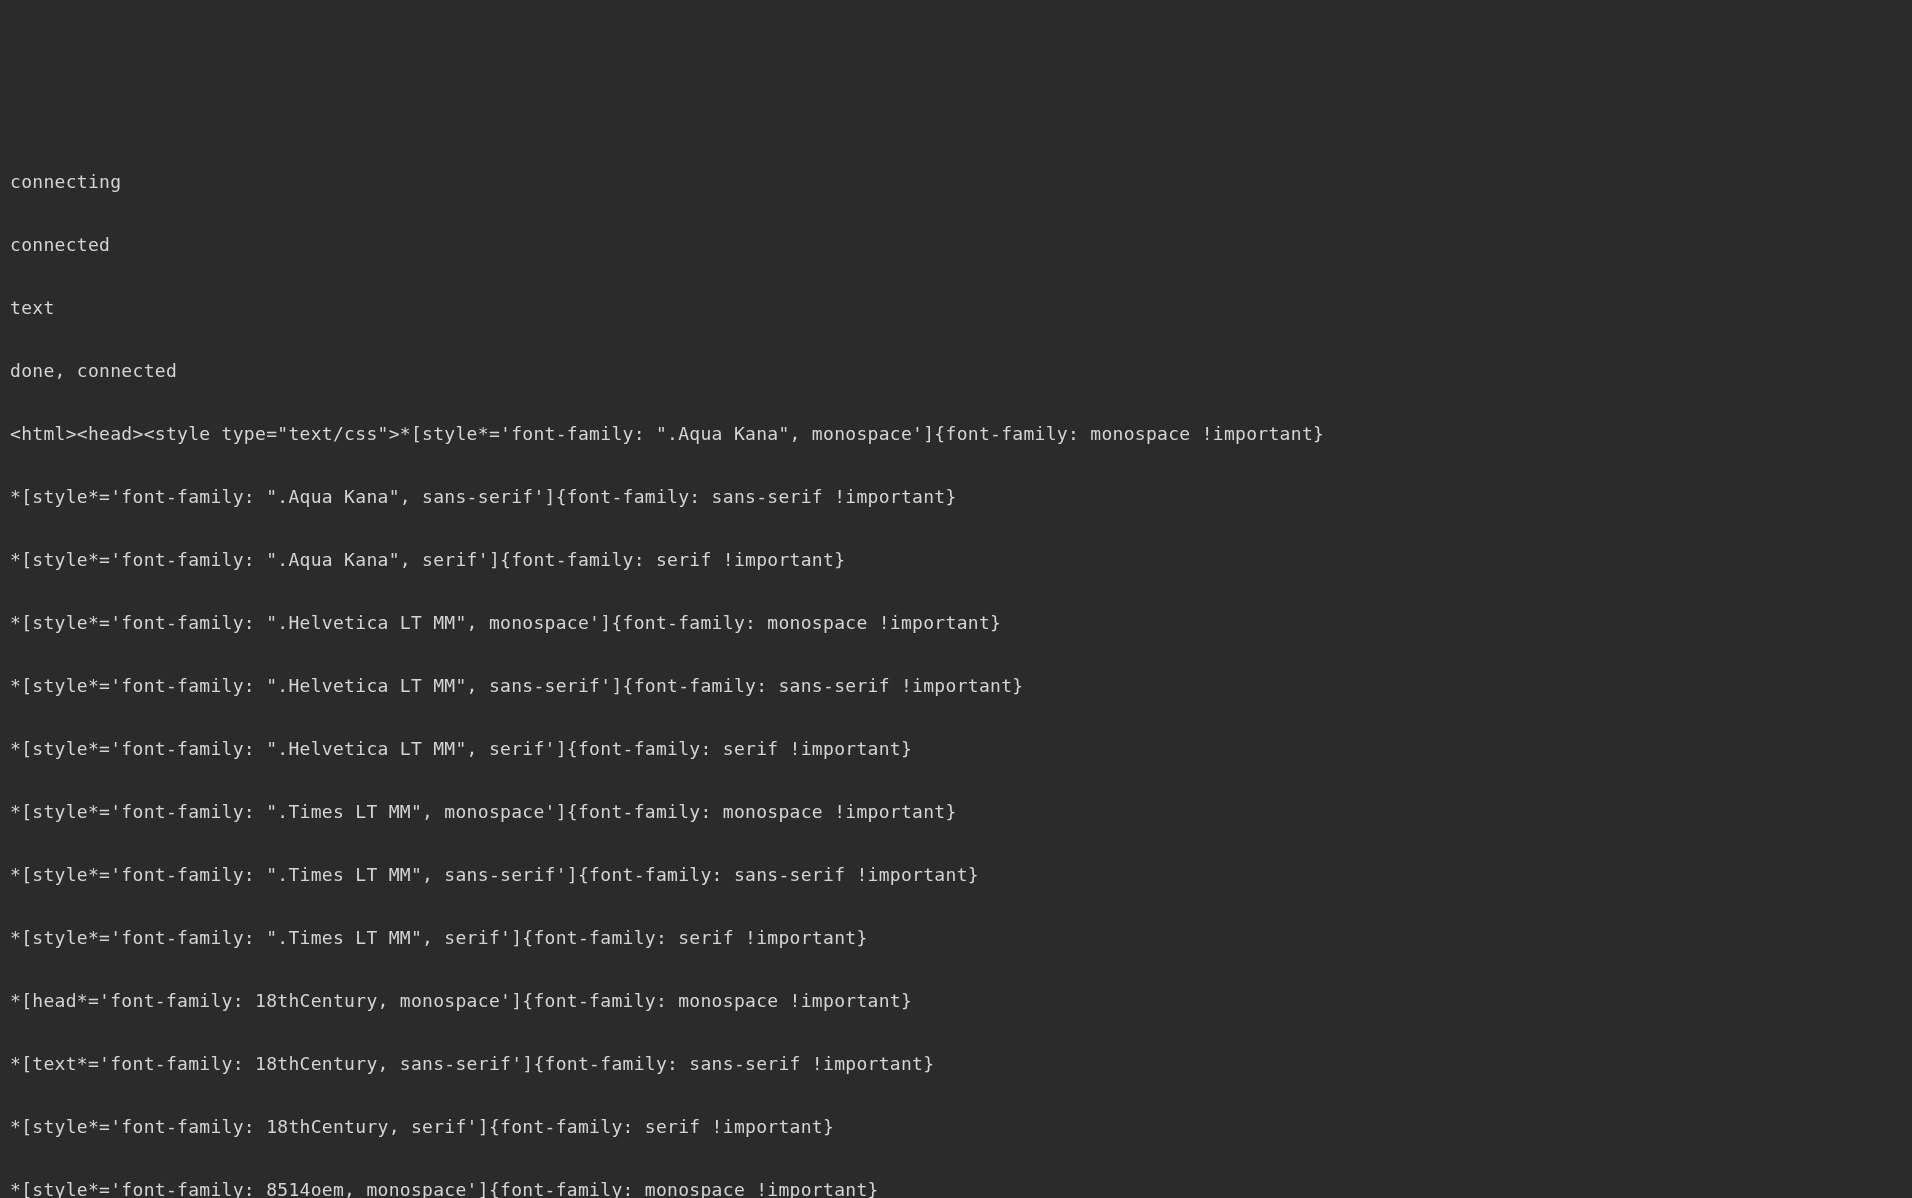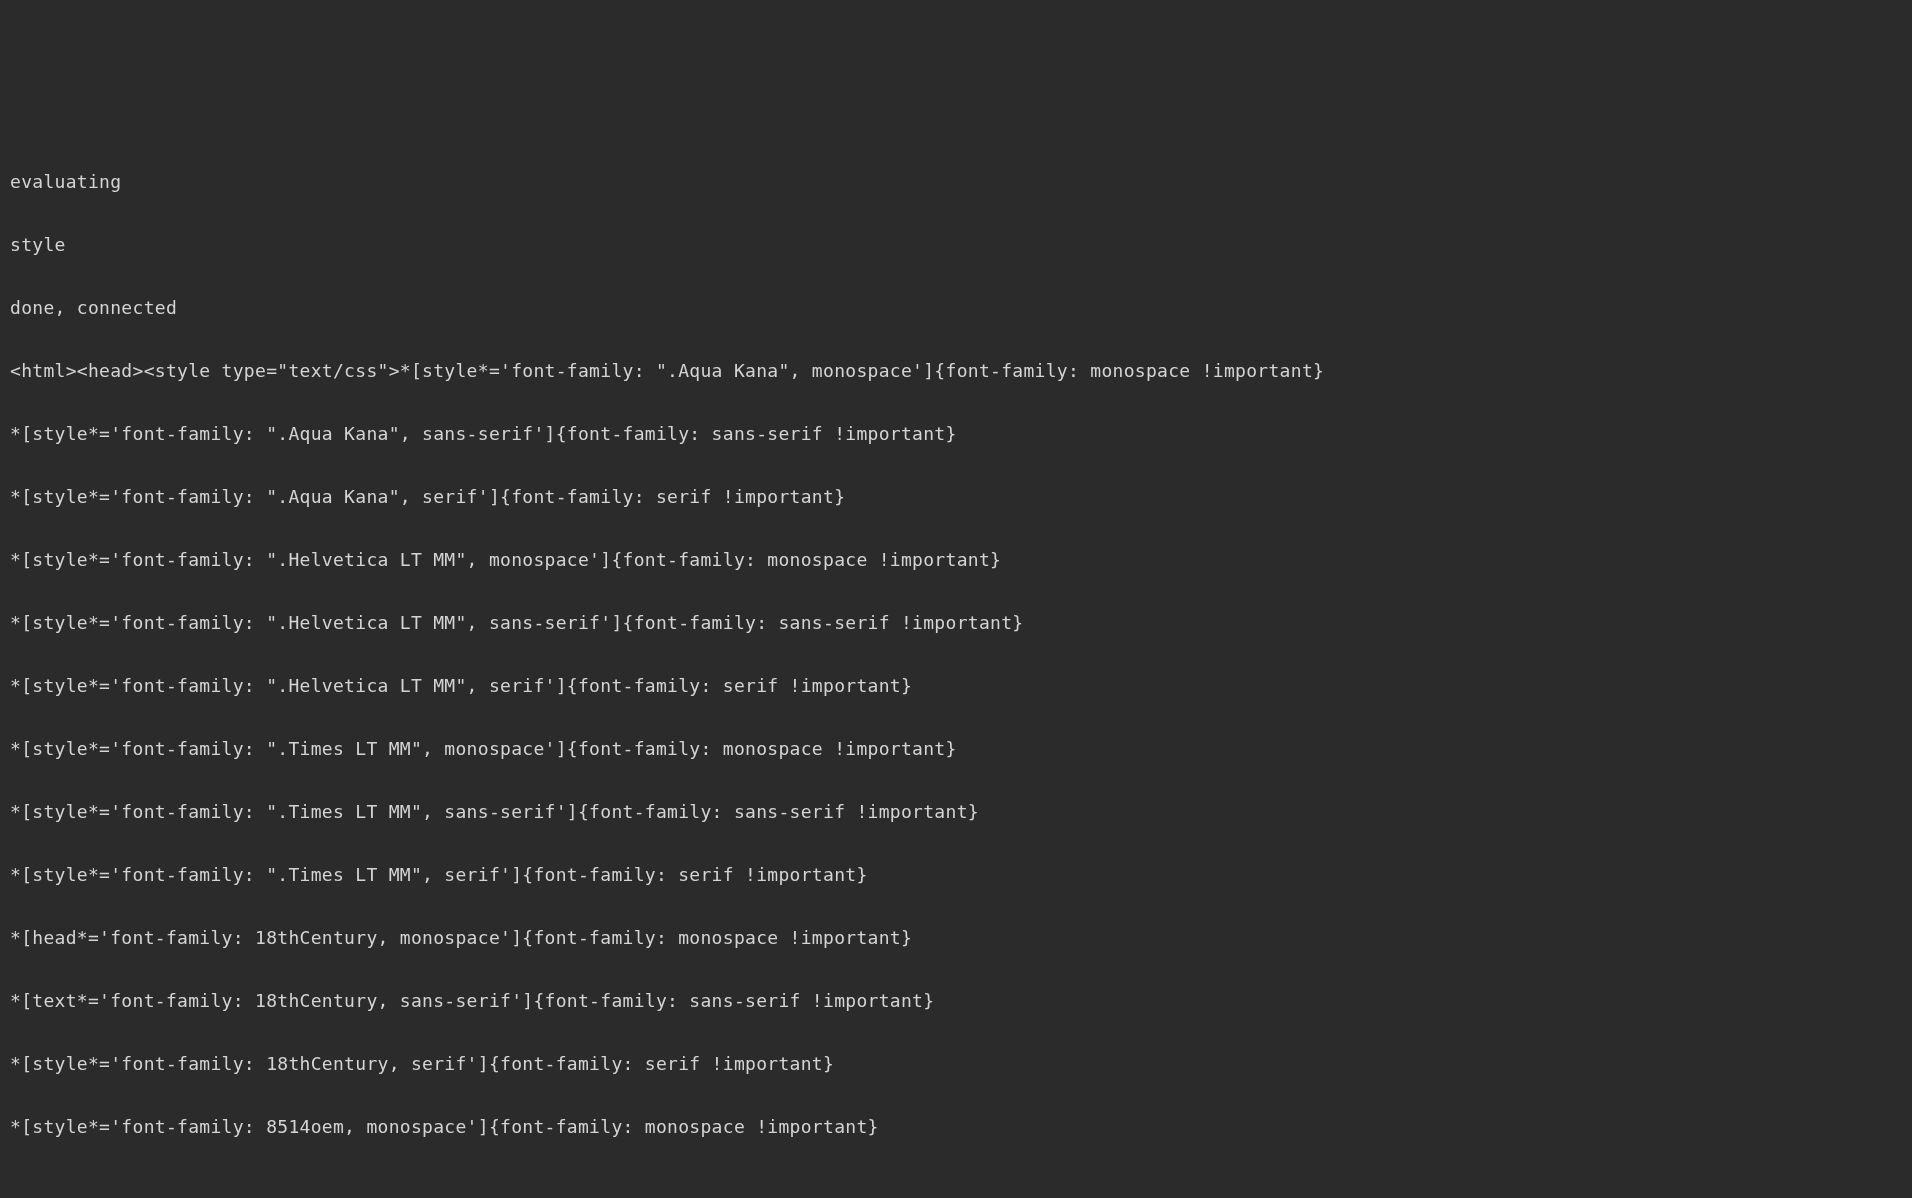--- a/index.html
+++ b/index.html
@@ -21,22 +21,23 @@
     .line {
       display: block;
     }
   </style>
 </head>
 <body>
 
 
 
 <div>
-<span class="line">evaluating</span>
-<span class="line">style</span>
+<span class="line">connecting</span>
+<span class="line">connected</span>
+<span class="line">text</span>
 <span class="line">done, connected</span>
 <span class="line">&lt;html&gt;&lt;head&gt;&lt;style type="text/css"&gt;*[style*='font-family: ".Aqua Kana", monospace']{font-family: monospace !important}</span>
 <span class="line">*[style*='font-family: ".Aqua Kana", sans-serif']{font-family: sans-serif !important}</span>
 <span class="line">*[style*='font-family: ".Aqua Kana", serif']{font-family: serif !important}</span>
 <span class="line">*[style*='font-family: ".Helvetica LT MM", monospace']{font-family: monospace !important}</span>
 <span class="line">*[style*='font-family: ".Helvetica LT MM", sans-serif']{font-family: sans-serif !important}</span>
 <span class="line">*[style*='font-family: ".Helvetica LT MM", serif']{font-family: serif !important}</span>
 <span class="line">*[style*='font-family: ".Times LT MM", monospace']{font-family: monospace !important}</span>
 <span class="line">*[style*='font-family: ".Times LT MM", sans-serif']{font-family: sans-serif !important}</span>
 <span class="line">*[style*='font-family: ".Times LT MM", serif']{font-family: serif !important}</span>

